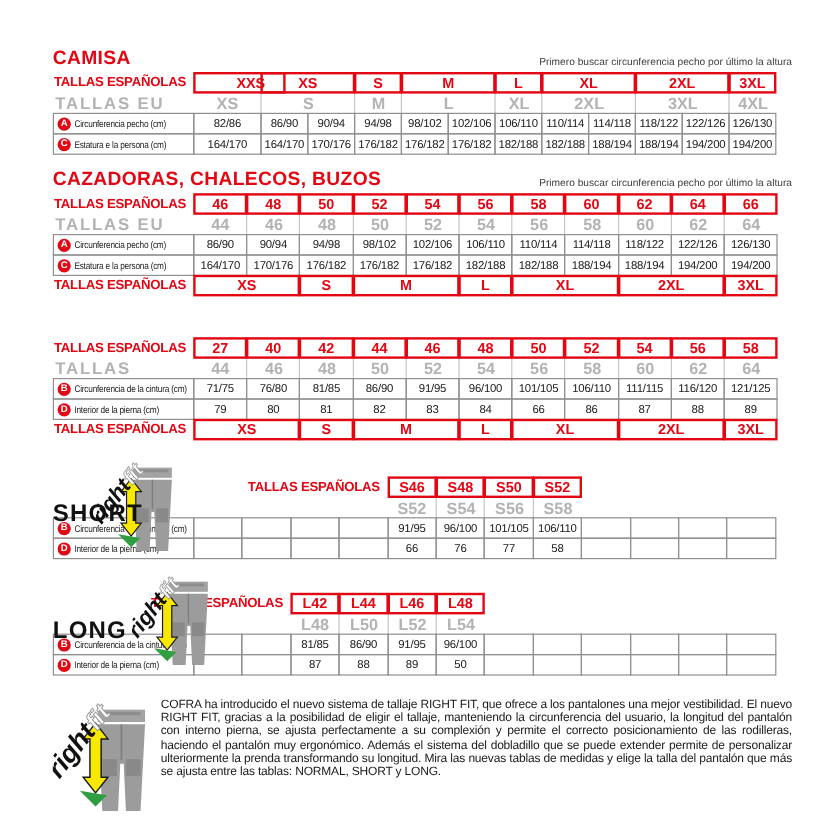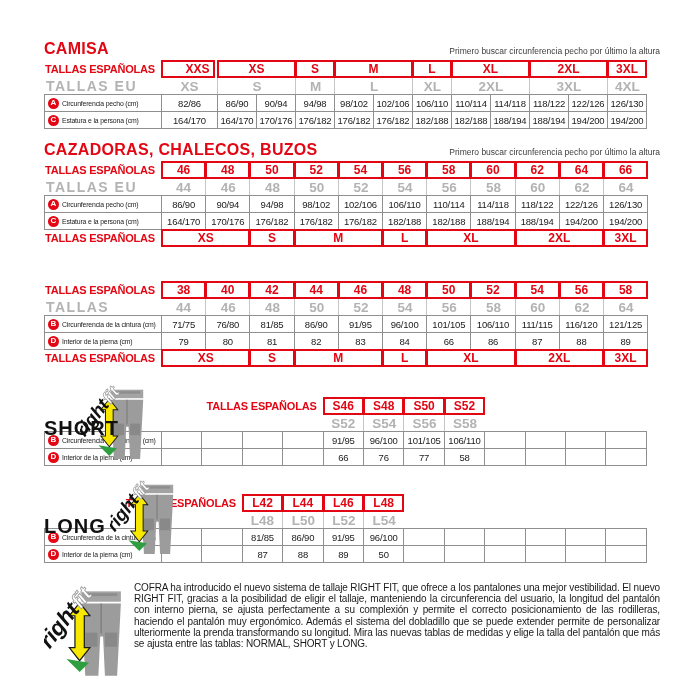--- a/index.html
+++ b/index.html
@@ -49,21 +49,21 @@
 <div class="page">
   <div class="content">
 
     <div class="sec-head">
       <span class="sec-title">CAMISA</span>
       <span class="sec-note">Primero buscar circunferencia pecho por último la altura</span>
     </div>
     <div class="tbl">
         <div class="trow" style="height: 18px;">
           <div class="cell c-redlab" style="left: 0px; width: 118px;">TALLAS ESPAÑOLAS</div>
-          <div class="cell c-red" style="left: 117px; width: 54px; padding-left: 19px;">XXS</div>
+          <div class="cell c-red" style="left: 117px; width: 77px; padding-left: 19px;">XXS</div>
           <div class="cell c-red" style="left: 173px; width: 79px;">XS</div>
           <div class="cell c-red" style="left: 251px; width: 40px;">S</div>
           <div class="cell c-red" style="left: 290px; width: 79px;">M</div>
           <div class="cell c-red" style="left: 368px; width: 40px;">L</div>
           <div class="cell c-red" style="left: 407px; width: 79px;">XL</div>
           <div class="cell c-red" style="left: 485px; width: 79px;">2XL</div>
           <div class="cell c-red" style="left: 563px; width: 40px;">3XL</div>
         </div>
         <div class="trow" style="height: 18px; margin-top: -1px;">
           <div class="cell c-graylab" style="left: 0px; width: 118px;">TALLAS EU</div>
@@ -191,21 +191,21 @@
           <div class="cell c-red" style="left: 470.6px; width: 89.4px;">2XL</div>
           <div class="cell c-red" style="left: 559px; width: 45.2px;">3XL</div>
         </div>
       </div>
 
     <div class="sec-head mt-pant">
     </div>
     <div class="tbl">
         <div class="trow" style="height: 18px;">
           <div class="cell c-redlab" style="left: 0px; width: 118px;">TALLAS ESPAÑOLAS</div>
-          <div class="cell c-red" style="left: 117px; width: 45.2px;">38</div>
+          <div class="cell c-red" style="left: 117px; width: 45.2px;">27</div>
           <div class="cell c-red" style="left: 161.2px; width: 45.2px;">40</div>
           <div class="cell c-red" style="left: 205.4px; width: 45.2px;">42</div>
           <div class="cell c-red" style="left: 249.6px; width: 45.2px;">44</div>
           <div class="cell c-red" style="left: 293.8px; width: 45.2px;">46</div>
           <div class="cell c-red" style="left: 338px; width: 45.2px;">48</div>
           <div class="cell c-red" style="left: 382.2px; width: 45.2px;">50</div>
           <div class="cell c-red" style="left: 426.4px; width: 45.2px;">52</div>
           <div class="cell c-red" style="left: 470.6px; width: 45.2px;">54</div>
           <div class="cell c-red" style="left: 514.8px; width: 45.2px;">56</div>
           <div class="cell c-red" style="left: 559px; width: 45.2px;">58</div>

